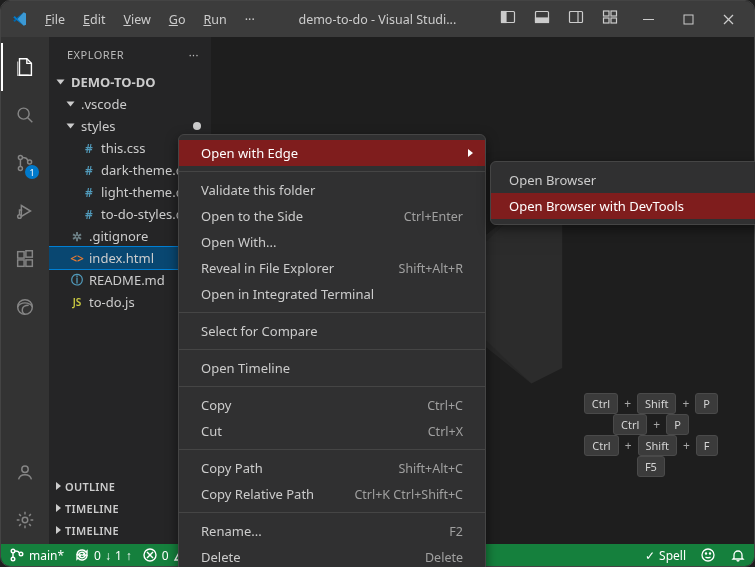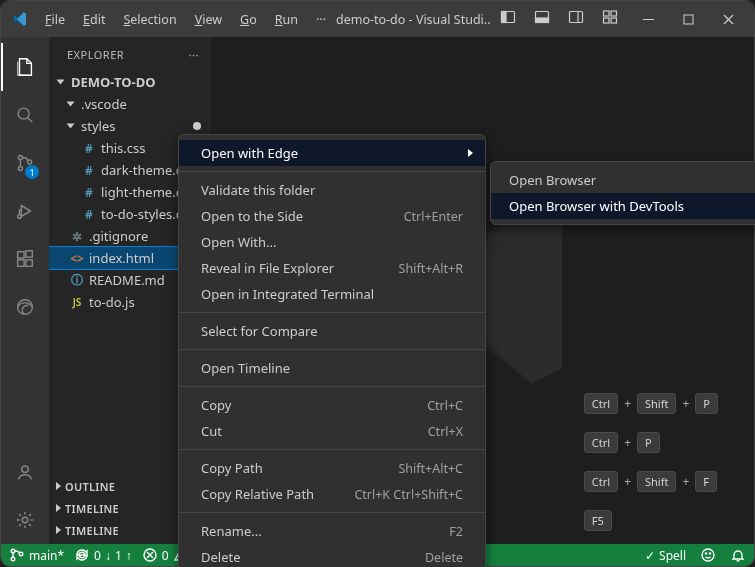--- a/index.html
+++ b/index.html
@@ -167,22 +167,21 @@
   align-items: center;
   justify-content: center;
 }
 .editor-bg svg { opacity: 0.06; }
 
 .shortcut-hints {
   position: absolute;
   right: 36px;
   top: 356px;
   display: flex; flex-direction: column;
-  gap: 18px;
-  align-items: flex-start;
+  align-items: center;
 }
 .kbd-row { display: flex; align-items: center; gap: 6px; color: #a6a6a6; font-size: 12px; }
 .kbd {
   background: #3b3b3b;
   border-radius: 3px;
   padding: 2px 7px;
   font-size: 11px;
   color: #d4d4d4;
   border: 1px solid #4a4a4a;
 }
@@ -198,21 +197,21 @@
   font-size: 13px;
   min-width: 300px;
 }
 .cm-main { left: 178px; top: 134px; width: 308px; }
 .cm-item {
   height: 26px;
   display: flex; align-items: center;
   padding: 0 22px;
   justify-content: space-between;
 }
-.cm-item.highlight { background: #0f172a; color: #ffffff; }
+.cm-item.highlight { background: #7f1d1d; color: #ffffff; }
 .cm-item .shortcut { color: #a0a0a0; font-size: 12.5px; }
 .cm-sep { height: 1px; background: #454545; margin: 5px 0; }
 .submenu-arrow::after {
   content: "";
   border-left: 5px solid #ccc;
   border-top: 4px solid transparent;
   border-bottom: 4px solid transparent;
   position: absolute;
   right: 12px;
 }
@@ -246,21 +245,20 @@
   <div class="titlebar">
     <span class="logo">
       <svg viewBox="0 0 24 24">
           <path fill="#3c99d4" d="M17 3 7 12l10 9 3-1.5v-15L17 3Z"></path>
           <path fill="#0065a9" d="M17 3 3 14l2 2L17 3Z"></path>
           <path fill="#007acc" d="M17 21 3 10l2-2 12 13Z"></path>
         </svg>
     </span>
     <span class="menu-item"><span class="mn" title="File">F</span><span>ile</span></span>
     <span class="menu-item"><span class="mn">E</span>dit</span>
-    <span class="menu-item"><span class="mn">S</span>election</span>
     <span class="menu-item"><span class="mn">V</span>iew</span>
     <span class="menu-item"><span class="mn">G</span>o</span>
     <span class="menu-item"><span class="mn">R</span>un</span>
     <span class="menu-item">···</span>
     <div class="title-text">demo-to-do - Visual Studi...</div>
     <div class="title-icons">
       <span><svg class="icon-sm" viewBox="0 0 16 16" fill="none" stroke="#ccc" stroke-width="1.2">
             <rect x="1.5" y="2.5" width="13" height="11" rx="1"></rect>
             <rect x="1.5" y="2.5" width="4.5" height="11" fill="#ccc"></rect>
           </svg></span>

